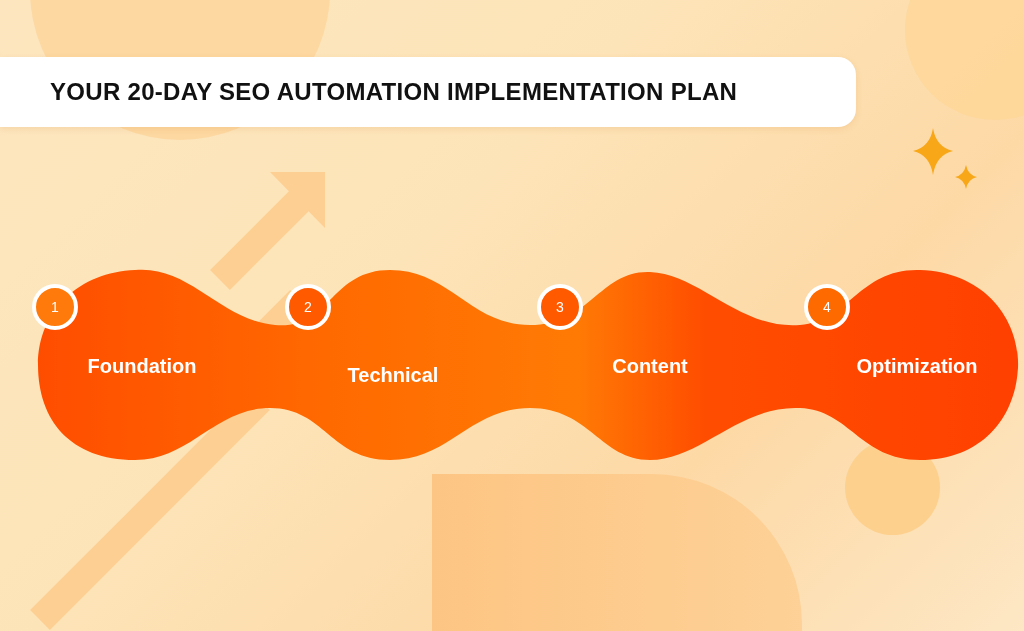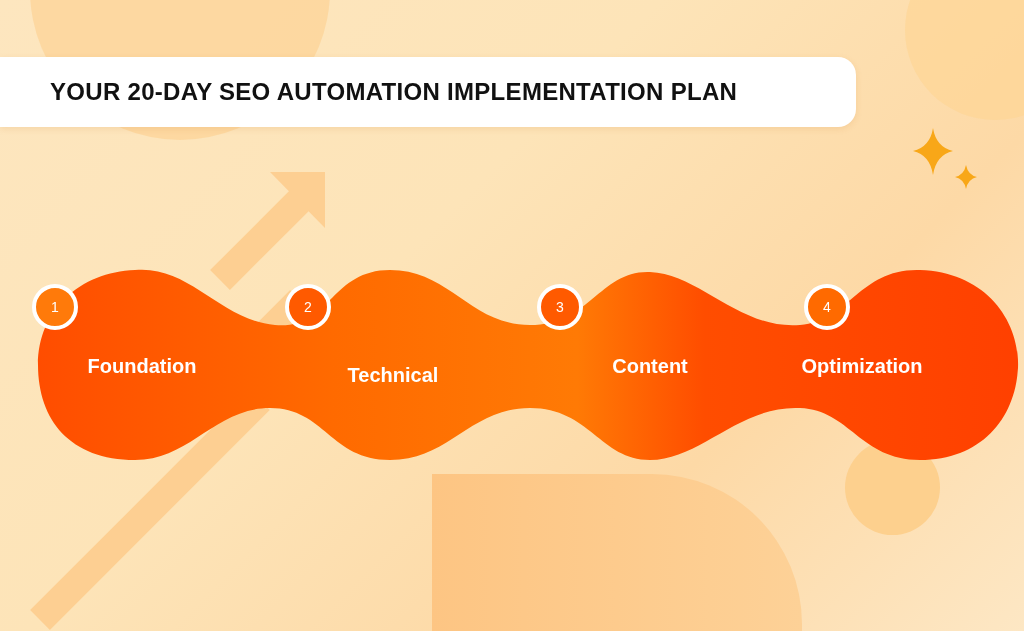--- a/index.html
+++ b/index.html
@@ -78,13 +78,13 @@
 <div class="badge" style="left:537px;top:284px;background:#ff5a00;">
   <span>3</span>
 </div>
 <div class="badge" style="left:804px;top:284px;background:#ff6a00;">
   <span>4</span>
 </div>
 
 <div class="step-label" style="left:142px;top:355px;">Foundation</div>
 <div class="step-label" style="left:393px;top:355px;margin-top:9px;">Technical</div>
 <div class="step-label" style="left:650px;top:355px;">Content</div>
-<div class="step-label" style="left:862px;top:355px;">Optimization</div>
+<div class="step-label" style="left:917px;top:355px;">Optimization</div>
 
 </body></html>

